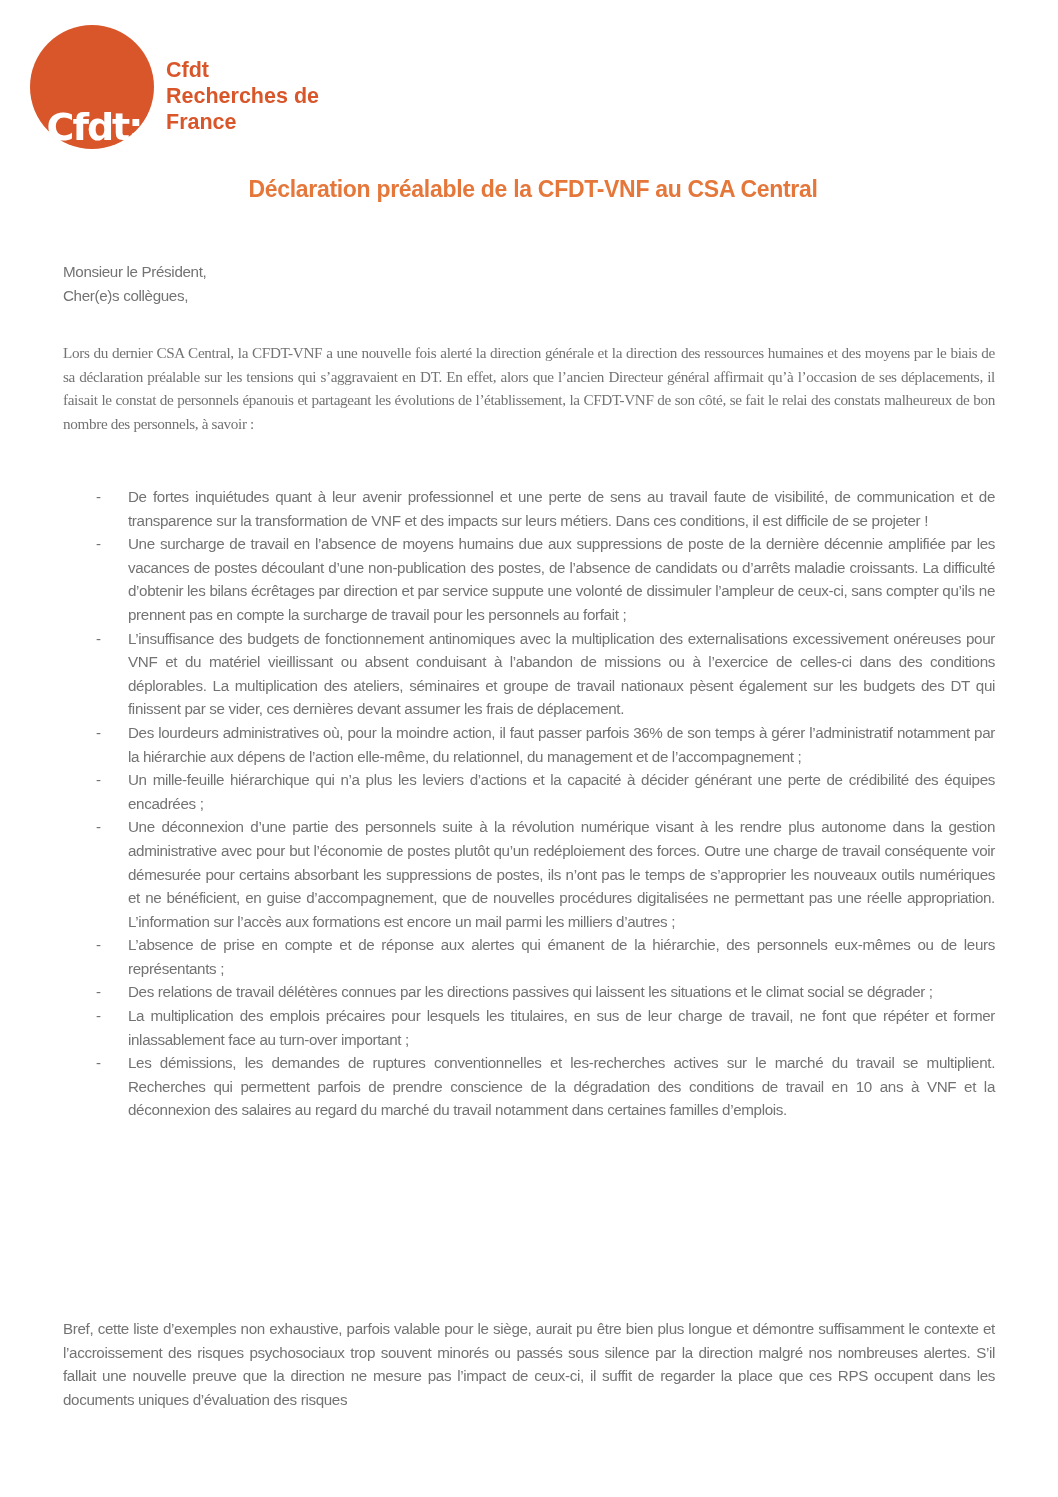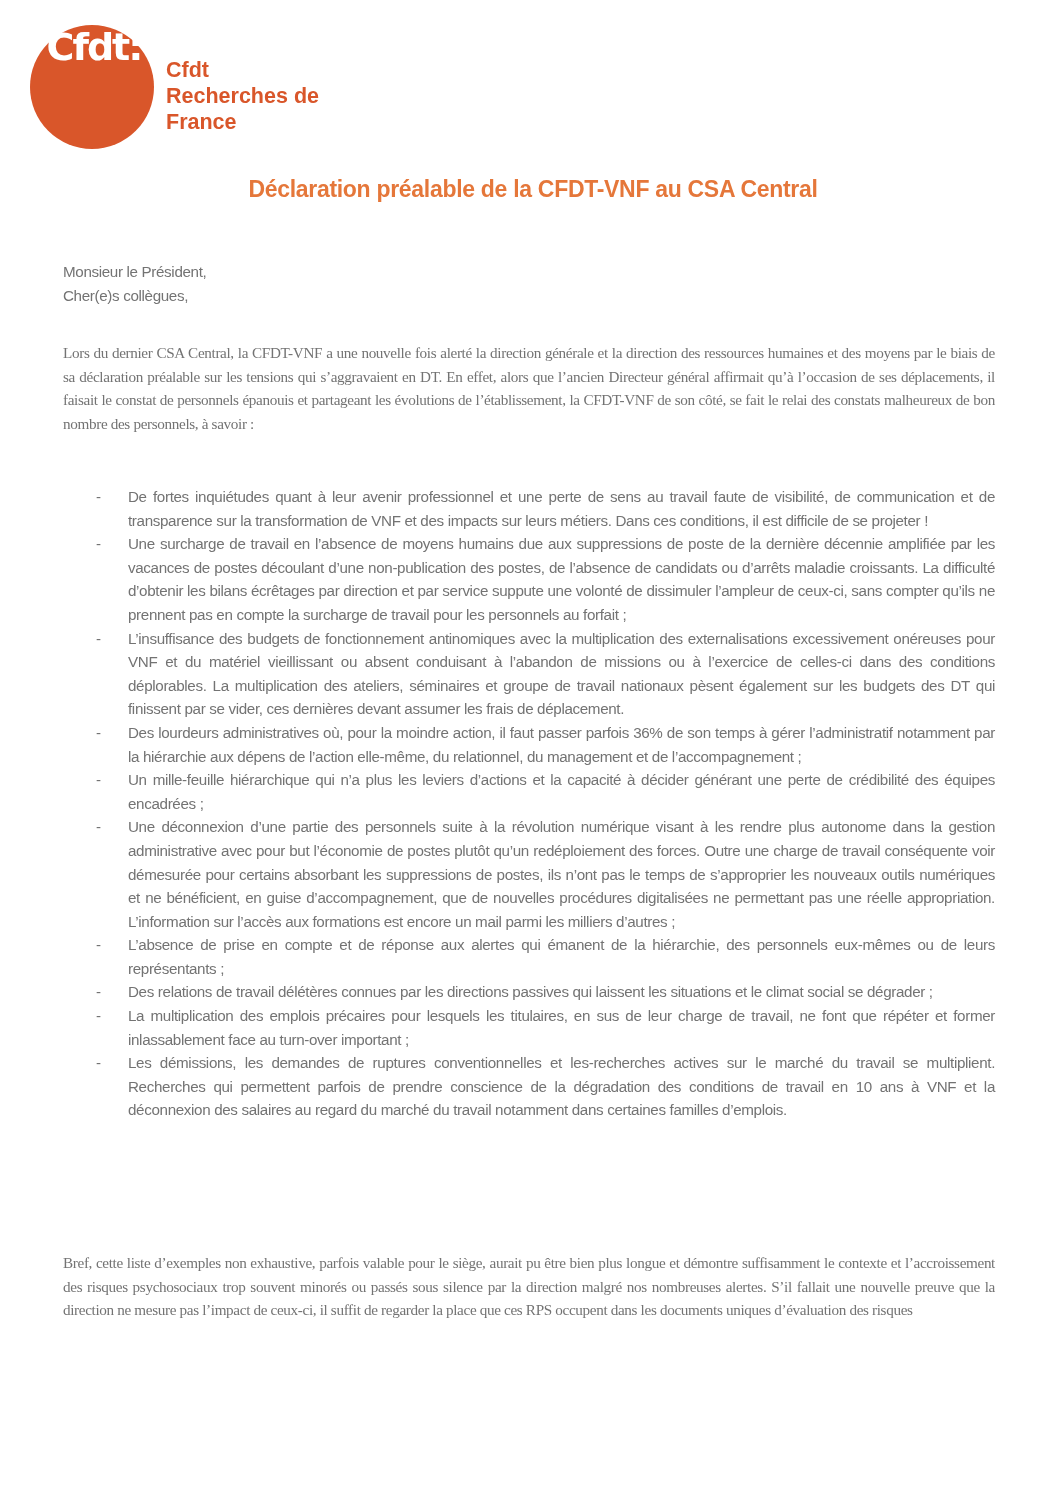--- a/index.html
+++ b/index.html
@@ -3,21 +3,21 @@
 <meta charset="utf-8">
 <style>
   html, body { margin: 0; padding: 0; background: #ffffff; }
   body { width: 1058px; height: 1497px; position: relative; overflow: hidden; }
   .page { position: absolute; left: 0; top: 0; width: 1058px; height: 1497px; background: #fff; }
 
   
   .logo { position: absolute; left: 30px; top: 25px; width: 320px; height: 120px; }
   .logo-circle {
     position: absolute; left: 0; top: 0; width: 124px; height: 124px; border-radius: 50%;
-    background: #d9562a; display: flex; align-items: flex-start; justify-content: center;
+    background: #d9562a; display: flex; align-items: flex-end; justify-content: center;
   }
   .logo-mark {
     color: #ffffff; font-family: "DejaVu Sans", sans-serif; font-weight: bold;
     font-size: 38px; letter-spacing: -2px; margin-left: 4px;
   }
   .logo-text {
     position: absolute; left: 136px; top: 32px; color: #d9562a;
     font-family: "Liberation Sans", sans-serif; font-weight: bold; font-size: 21.5px; line-height: 26px;
   }
   .logo-text div { white-space: nowrap; }
@@ -30,21 +30,21 @@
   }
 
   
   .text {
     font-family: "Liberation Sans", sans-serif; font-size: 15.2px; color: #737373;
     line-height: 23.6px; letter-spacing: -0.35px;
   }
   .salutation { position: absolute; left: 63px; top: 260px; width: 940px; }
   .para { position: absolute; left: 63px; width: 932px; text-align: justify; }
   .intro { top: 341px; font-family: Liberation Serif, serif; }
-  .outro { top: 1251px; font-family: Liberation Serif, serif; }
+  .outro { top: 1317px; }
 
   .bullets { position: absolute; left: 63px; top: 485px; width: 932px; margin: 0; padding: 0; list-style: none; }
   .bullet { position: relative; padding-left: 65px; text-align: justify; }
   .bullet .dash { position: absolute; left: 33px; top: 0; }
 </style>
 </head>
 <body>
 
 <div class="page">
 

